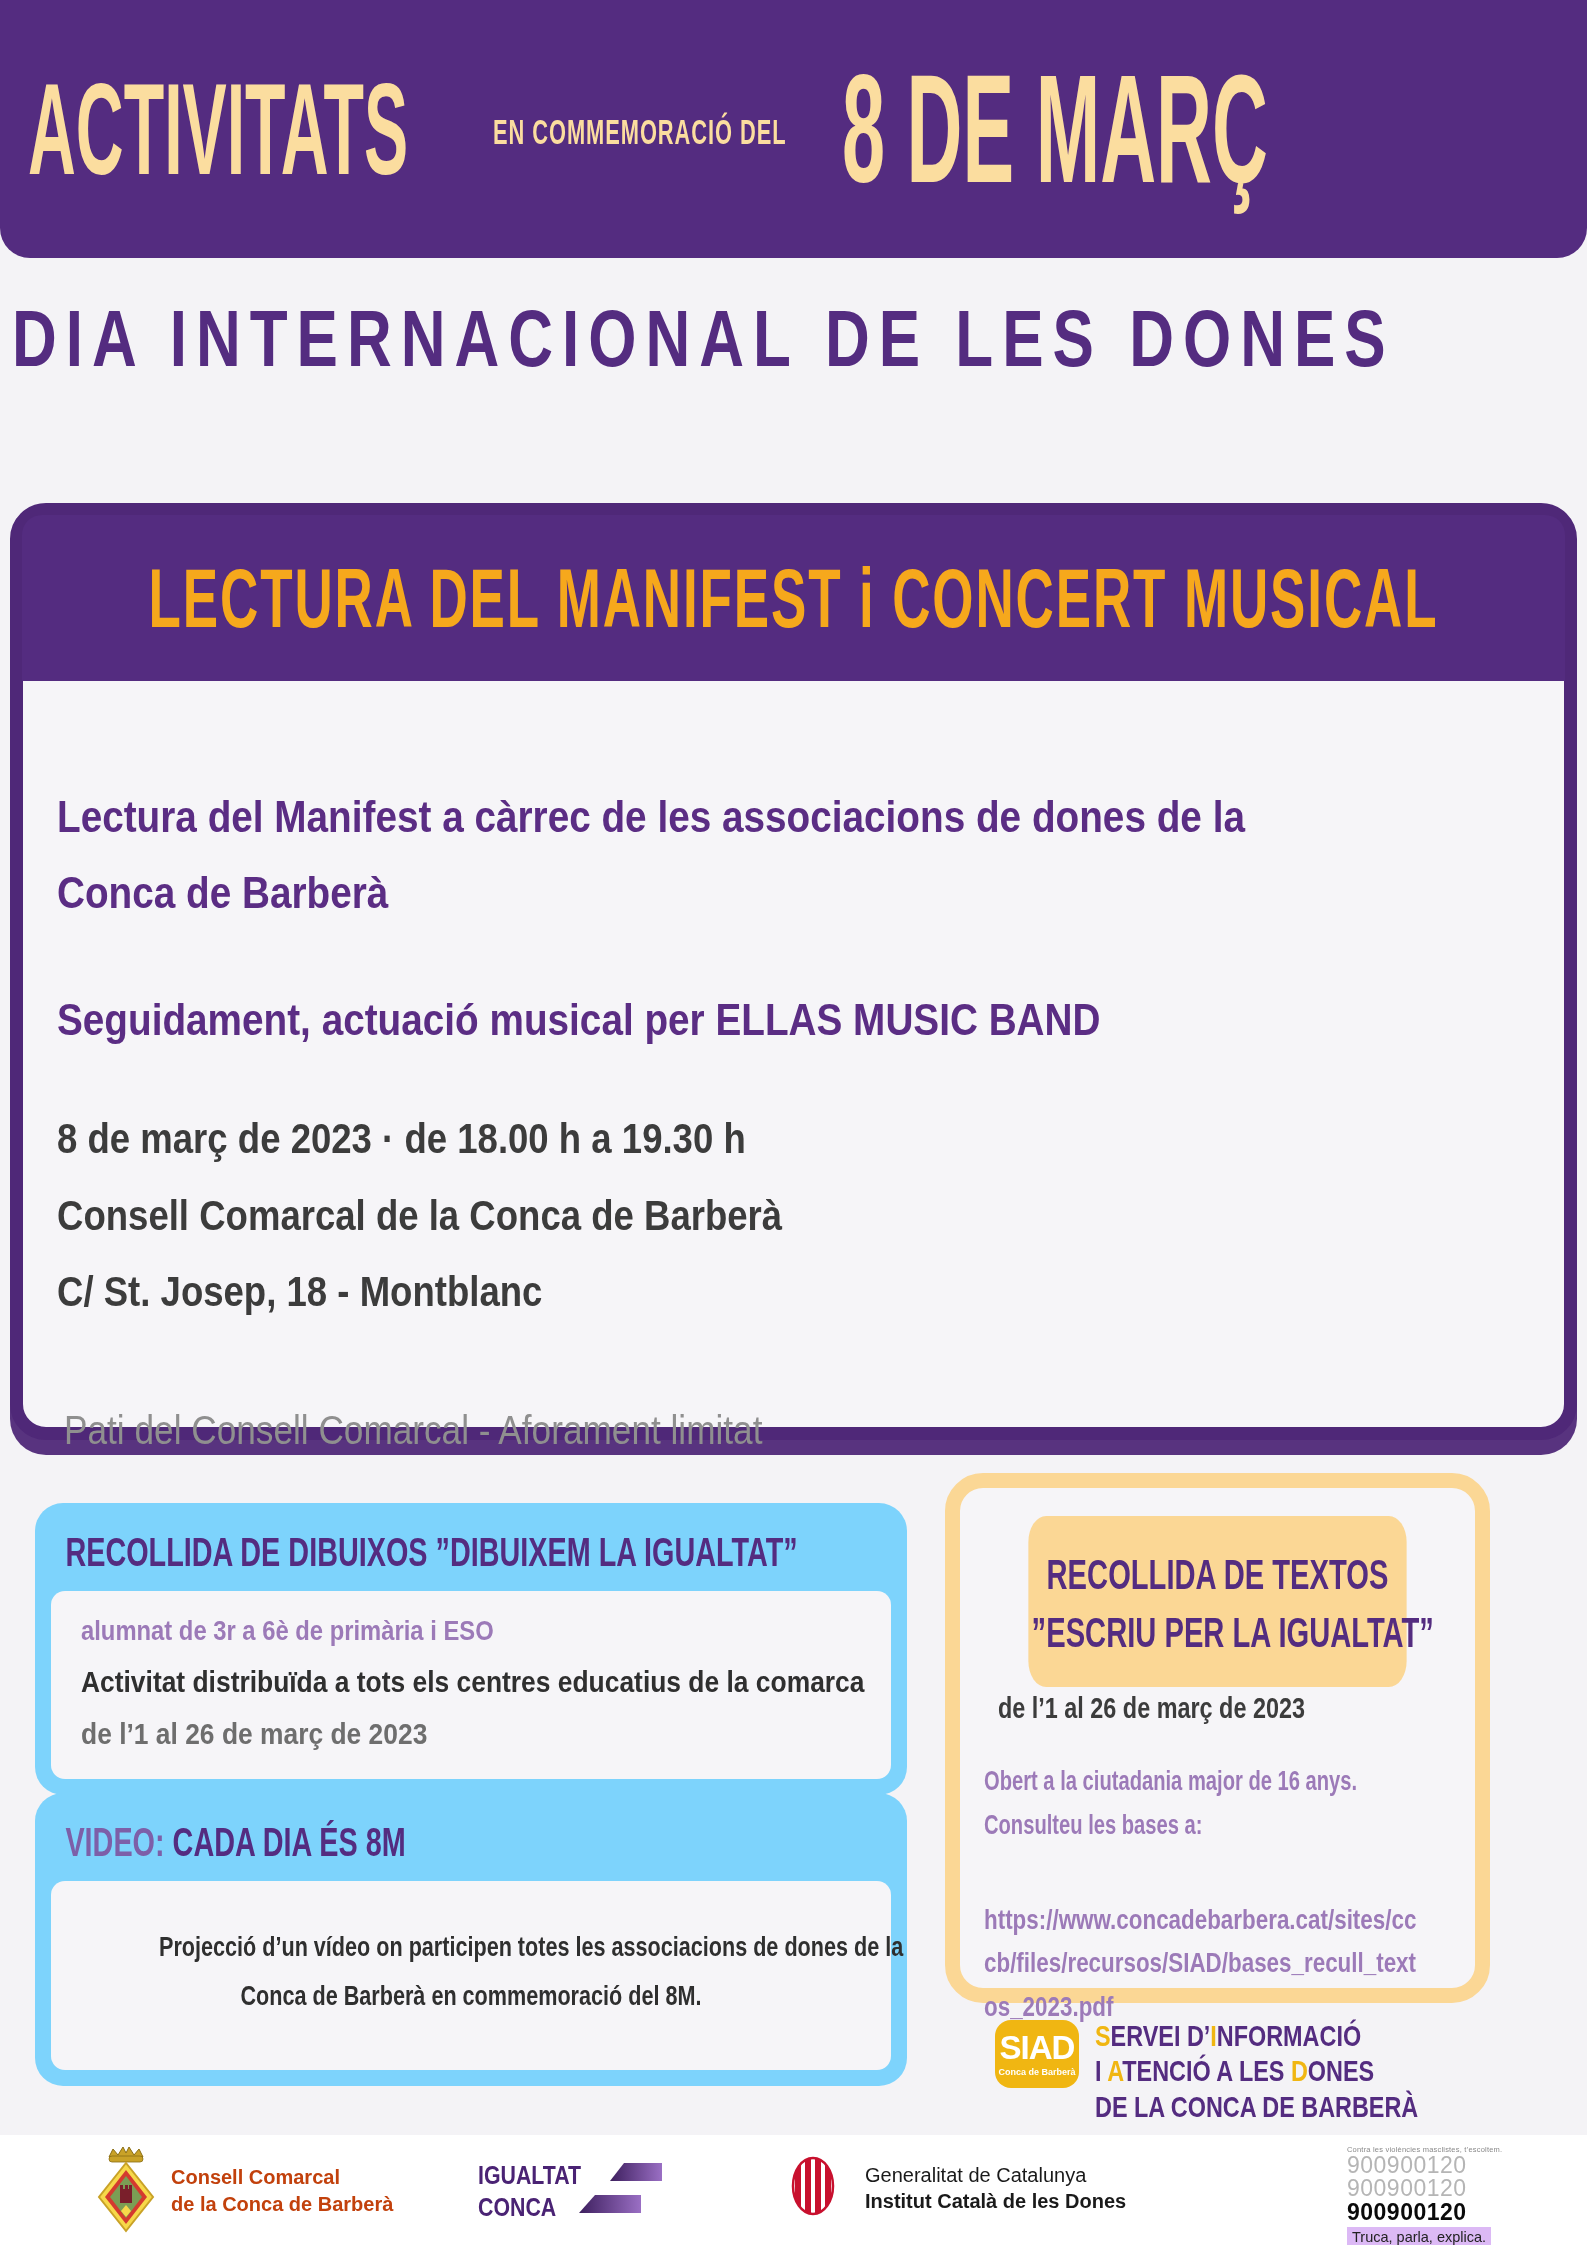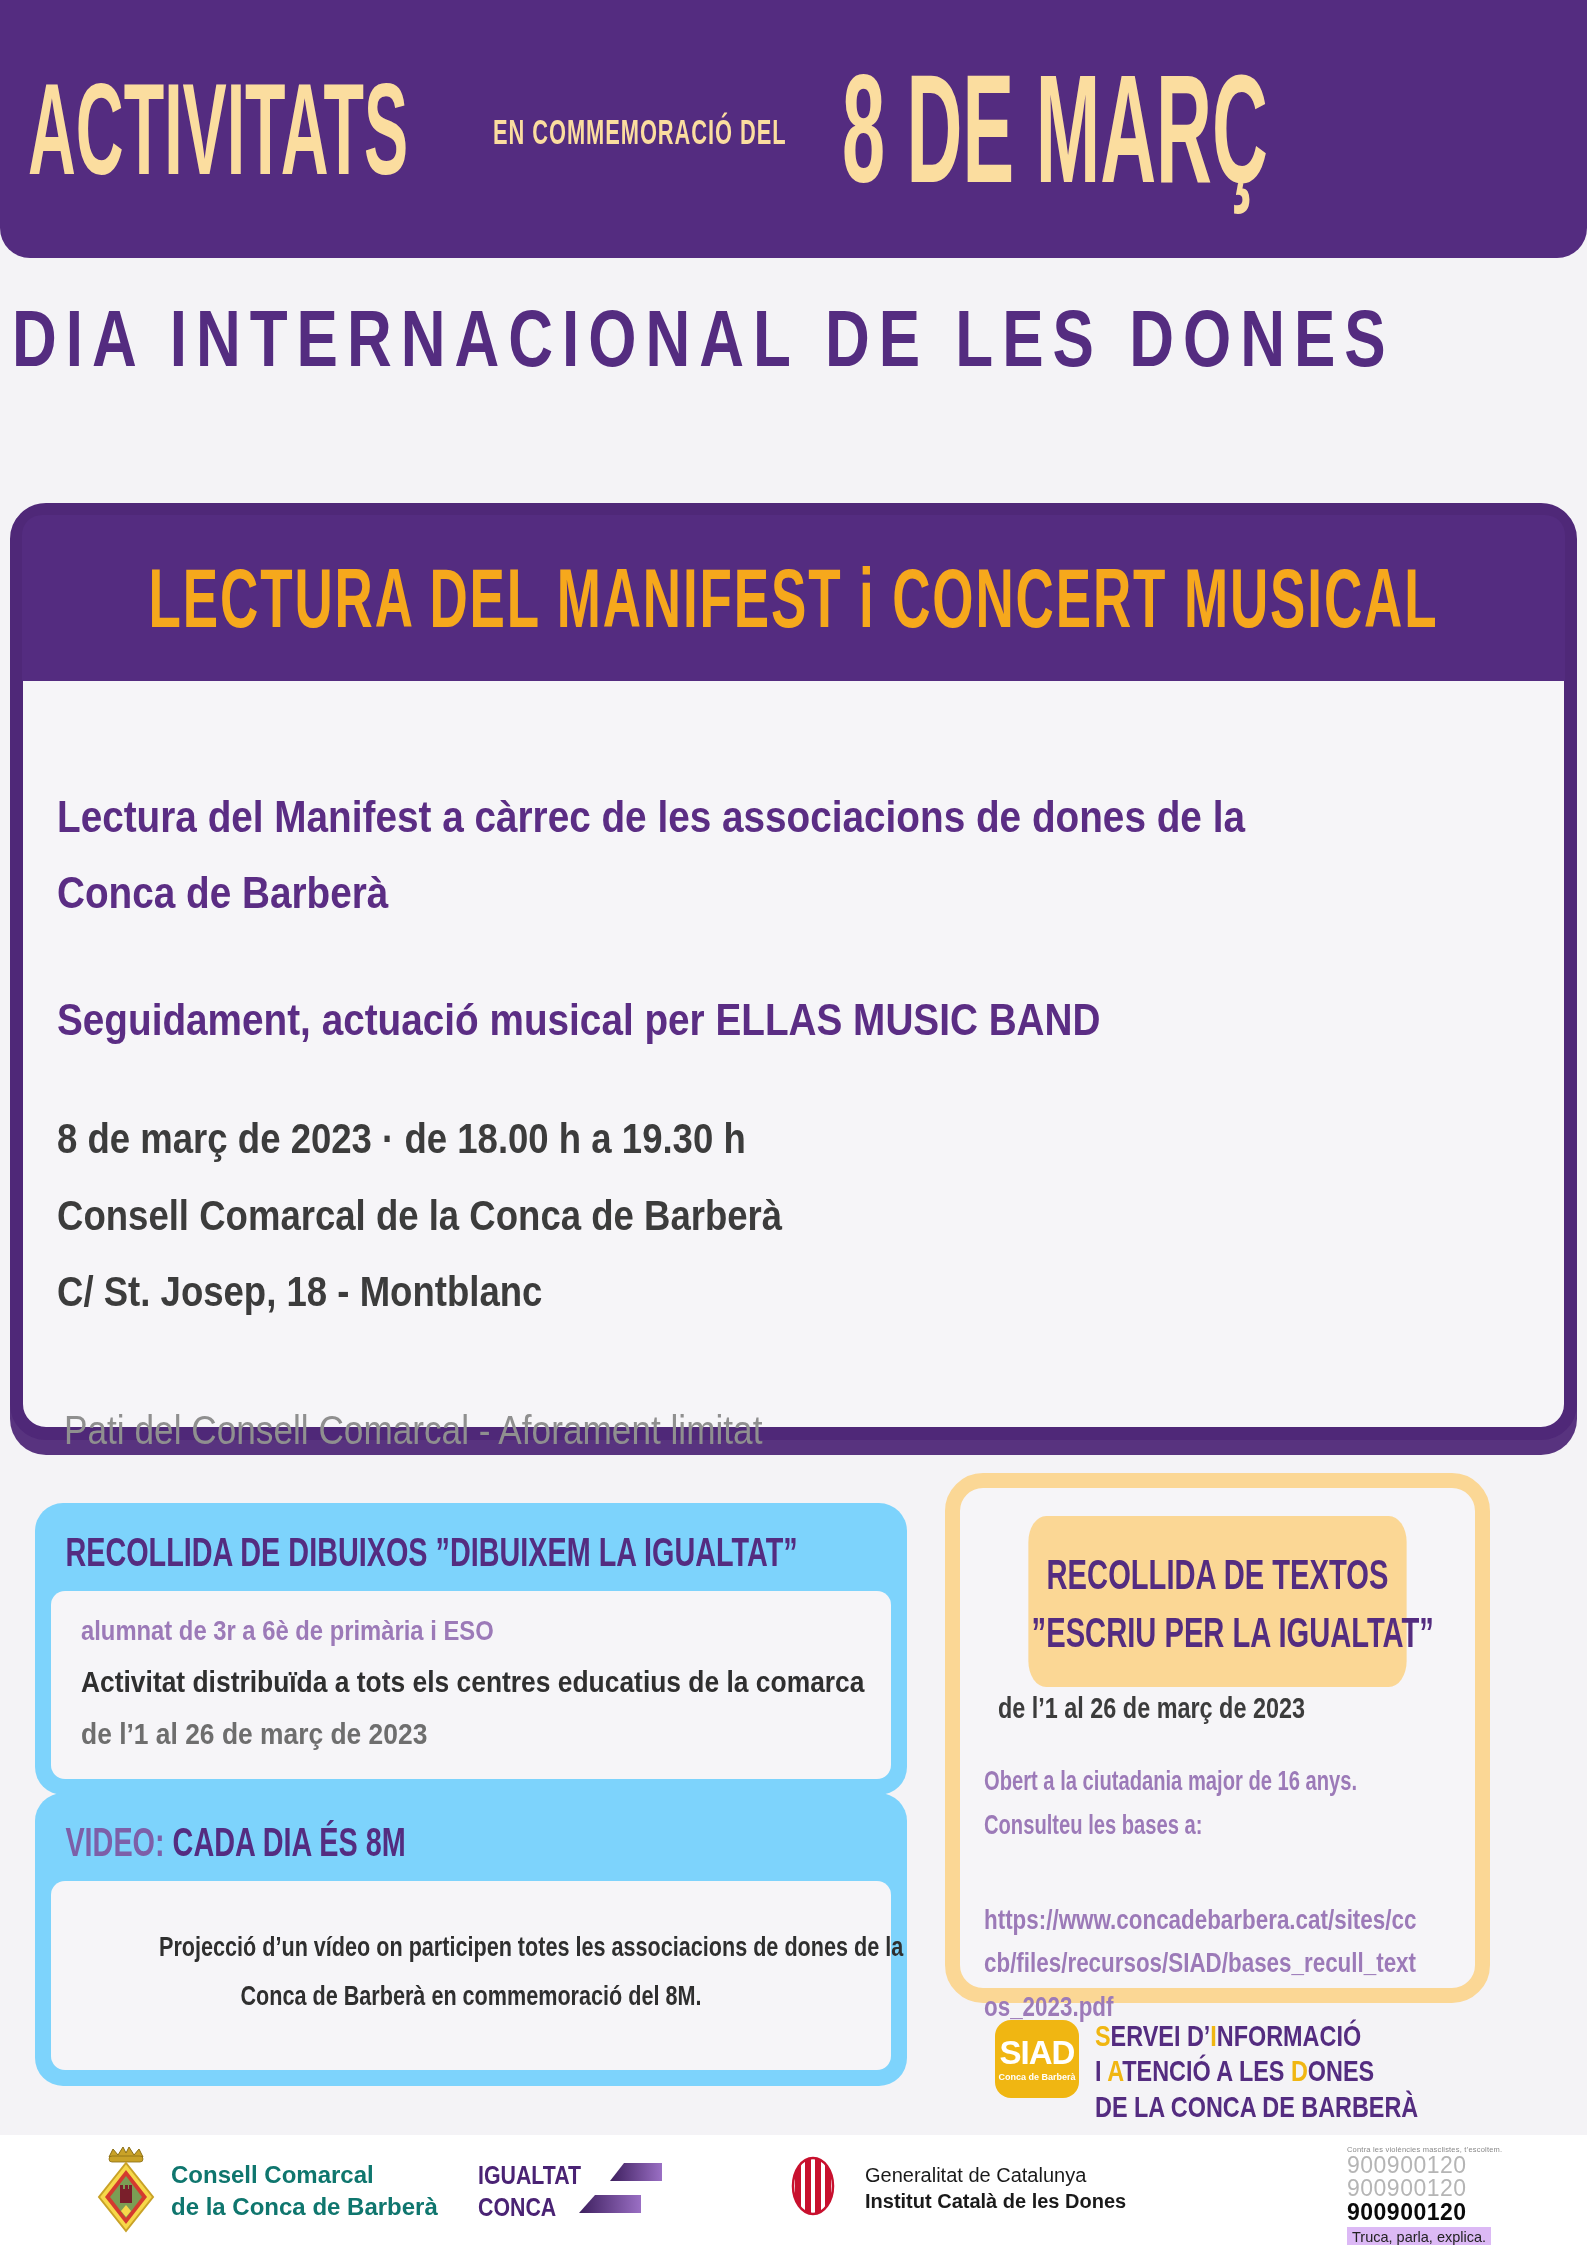--- a/index.html
+++ b/index.html
@@ -108,32 +108,32 @@
     margin-top:34px;color:#9C7AB8;font-weight:600;font-size:28px;line-height:1.55;
     transform:scaleX(0.72);transform-origin:left top;white-space:nowrap;
   }
   .bt-url{
     margin-top:52px;color:#9C7AB8;font-weight:600;font-size:28px;line-height:1.55;
     width:555px;word-break:break-all;transform:scaleX(0.80);transform-origin:left top;
   }
   
   .siad{position:absolute;left:995px;top:2020px;display:flex;gap:16px;align-items:flex-start;}
   .siad-square{
-    width:84px;height:78px;background:#F0B612;border-radius:16px;flex:0 0 auto;
+    width:84px;height:68px;background:#F0B612;border-radius:16px;flex:0 0 auto;
     display:flex;flex-direction:column;align-items:center;justify-content:center;
   }
   .siad-square .big{color:#fff;font-weight:800;font-size:33px;letter-spacing:-1px;line-height:1;}
   .siad-square .small{color:#fff;font-weight:700;font-size:9px;margin-top:3px;}
   .siad-lines{font-size:30px;font-weight:800;line-height:1.18;white-space:nowrap;
     transform:scaleX(0.78);transform-origin:left top;margin-top:-2px;}
   .seg-p{color:#542C80;} .seg-y{color:#F0B612;}
   
   .footer{position:absolute;left:0;top:2135px;width:1587px;height:110px;background:#ffffff;}
   .f-consell{position:absolute;left:95px;top:8px;display:flex;align-items:center;gap:14px;}
-  .f-consell-text{font-size:24px;font-weight:700;color:#0f766e;line-height:1.35;}
+  .f-consell-text{font-size:20px;font-weight:700;color:#c2410c;line-height:1.35;}
   .f-igualtat{position:absolute;left:478px;top:26px;}
   .f-ig-row{display:flex;align-items:center;gap:6px;height:28px;}
   .f-ig-word{font-size:26px;font-weight:800;color:#4A2374;white-space:nowrap;
     transform:scaleX(0.82);transform-origin:left center;}
   .f-gen{position:absolute;left:790px;top:20px;display:flex;align-items:center;gap:29px;}
   .f-gen-text{font-size:20px;color:#1a1a1a;line-height:1.3;}
   .f-gen-text .b{font-weight:800;}
   .f-phone{position:absolute;left:1347px;top:10px;width:150px;}
   .f-phone-header{font-size:7.5px;color:#8a8a8a;letter-spacing:0.2px;white-space:nowrap;}
   .f-num{font-size:23px;line-height:1.02;letter-spacing:0.5px;color:#B5B5B5;font-weight:400;white-space:nowrap;}

